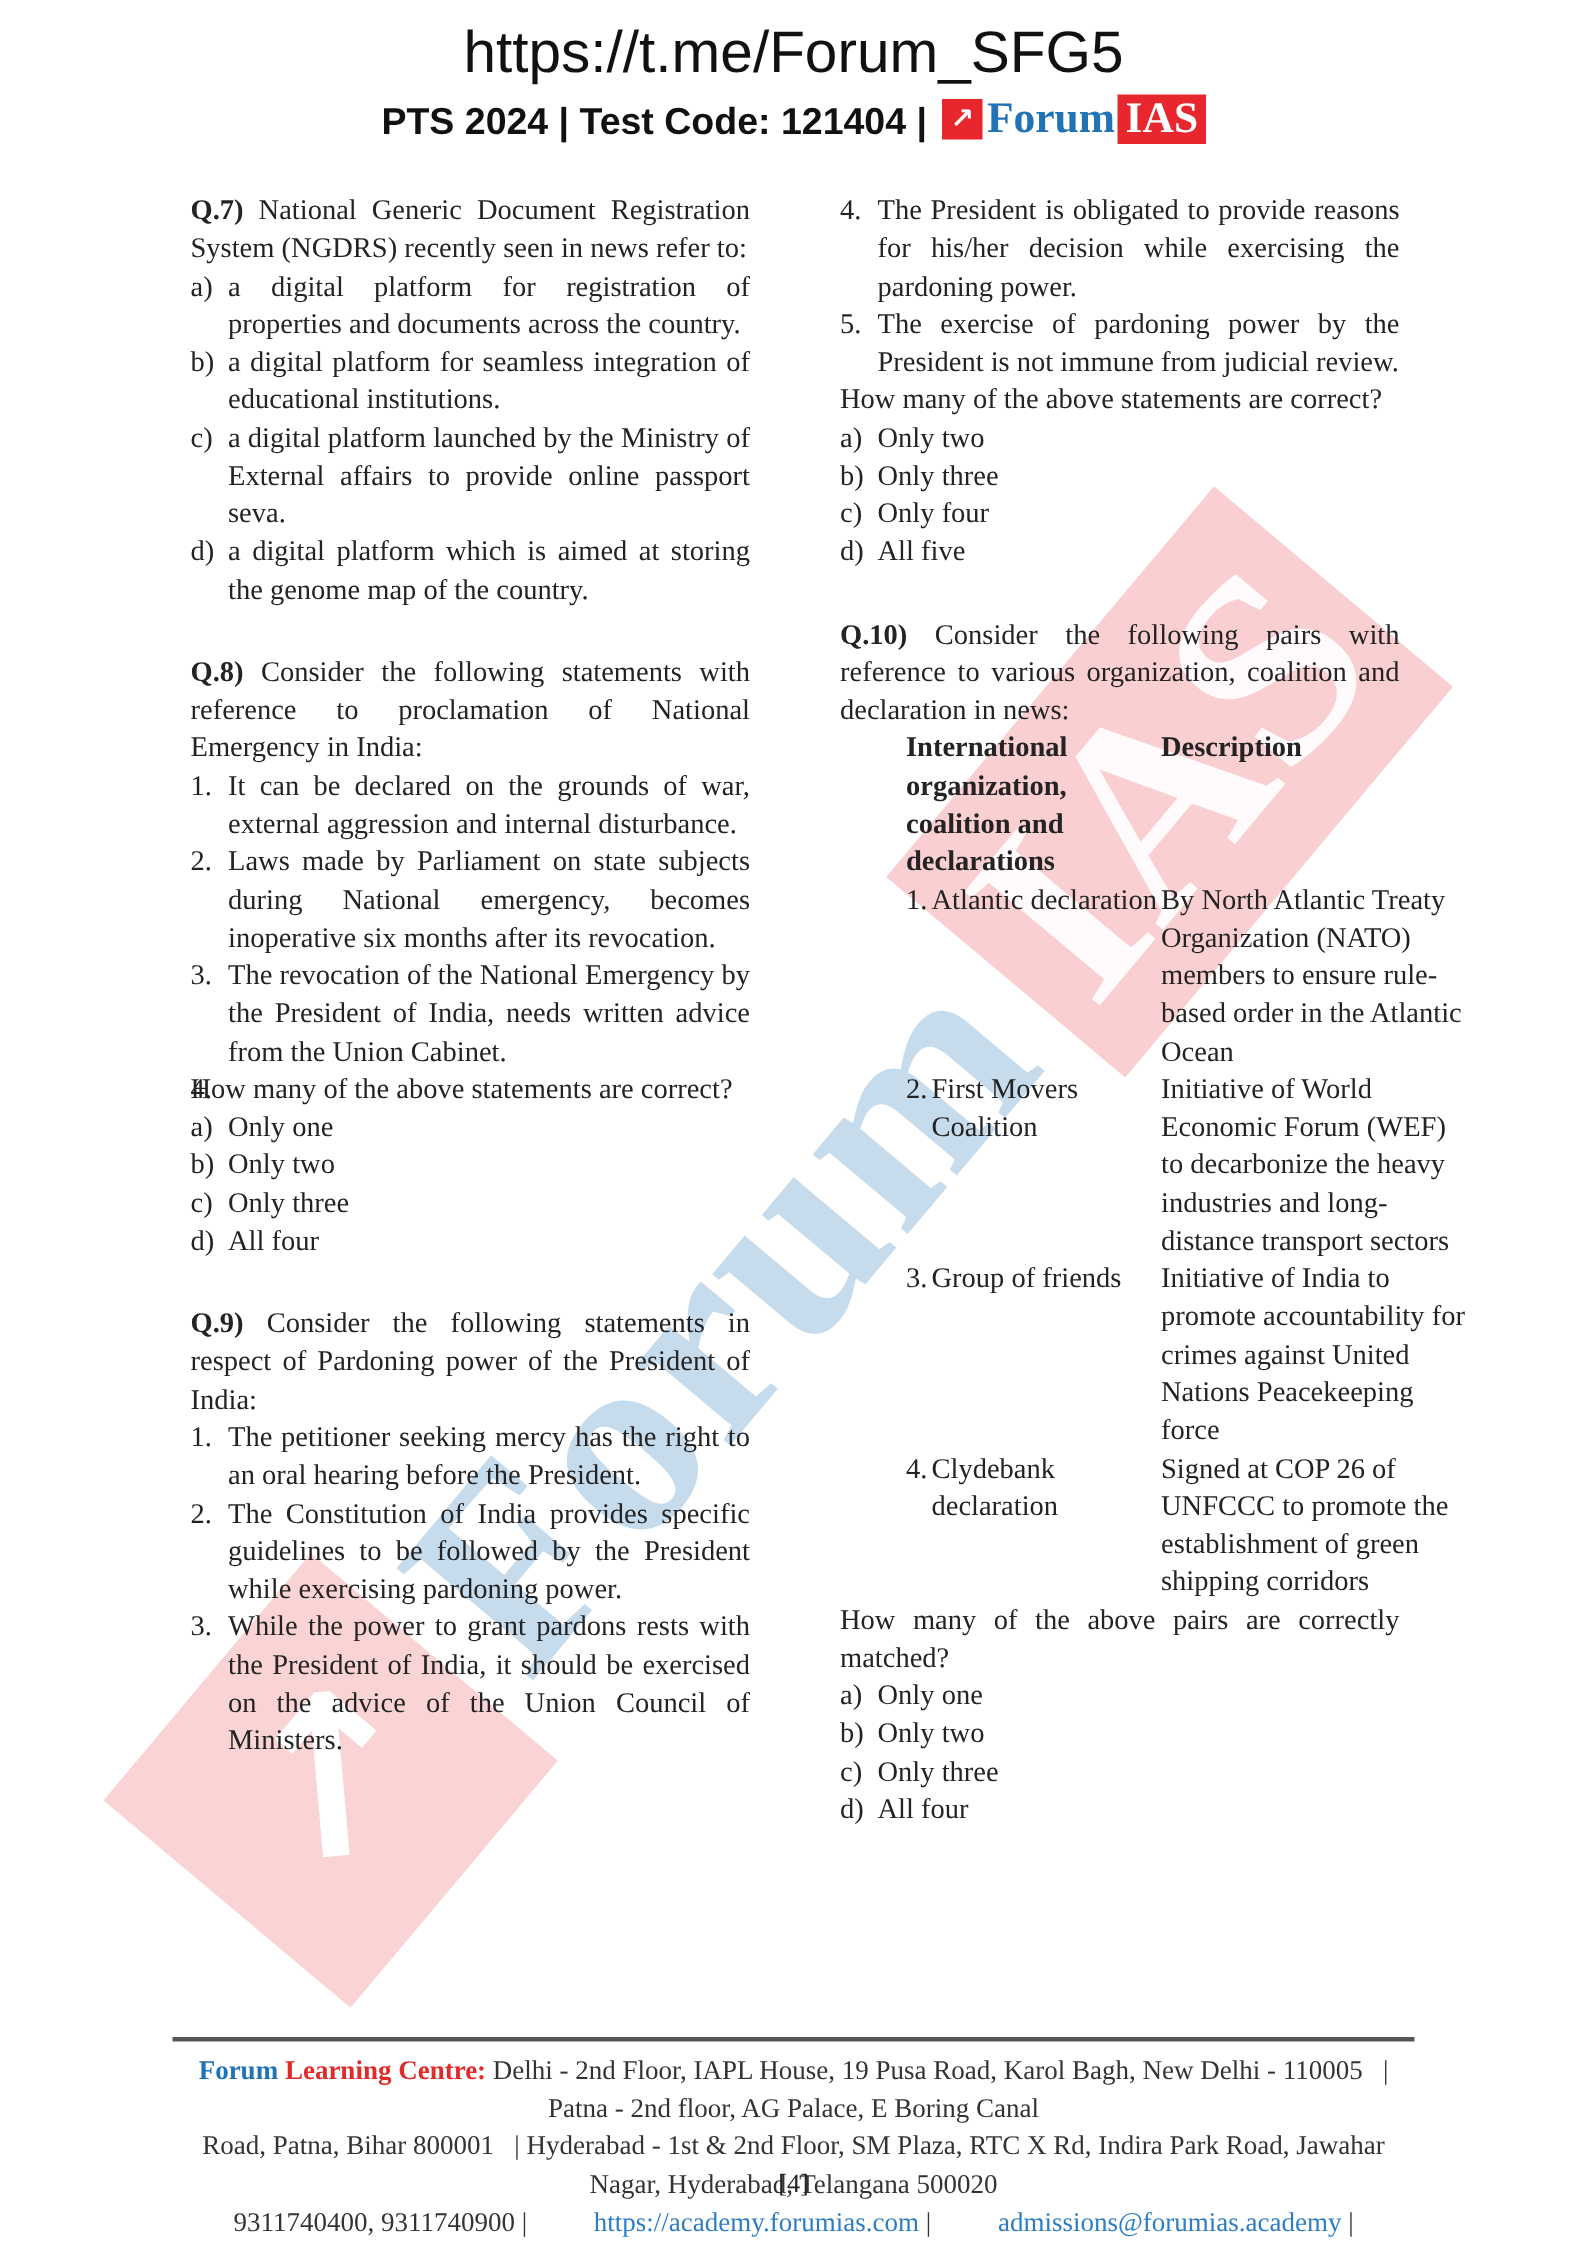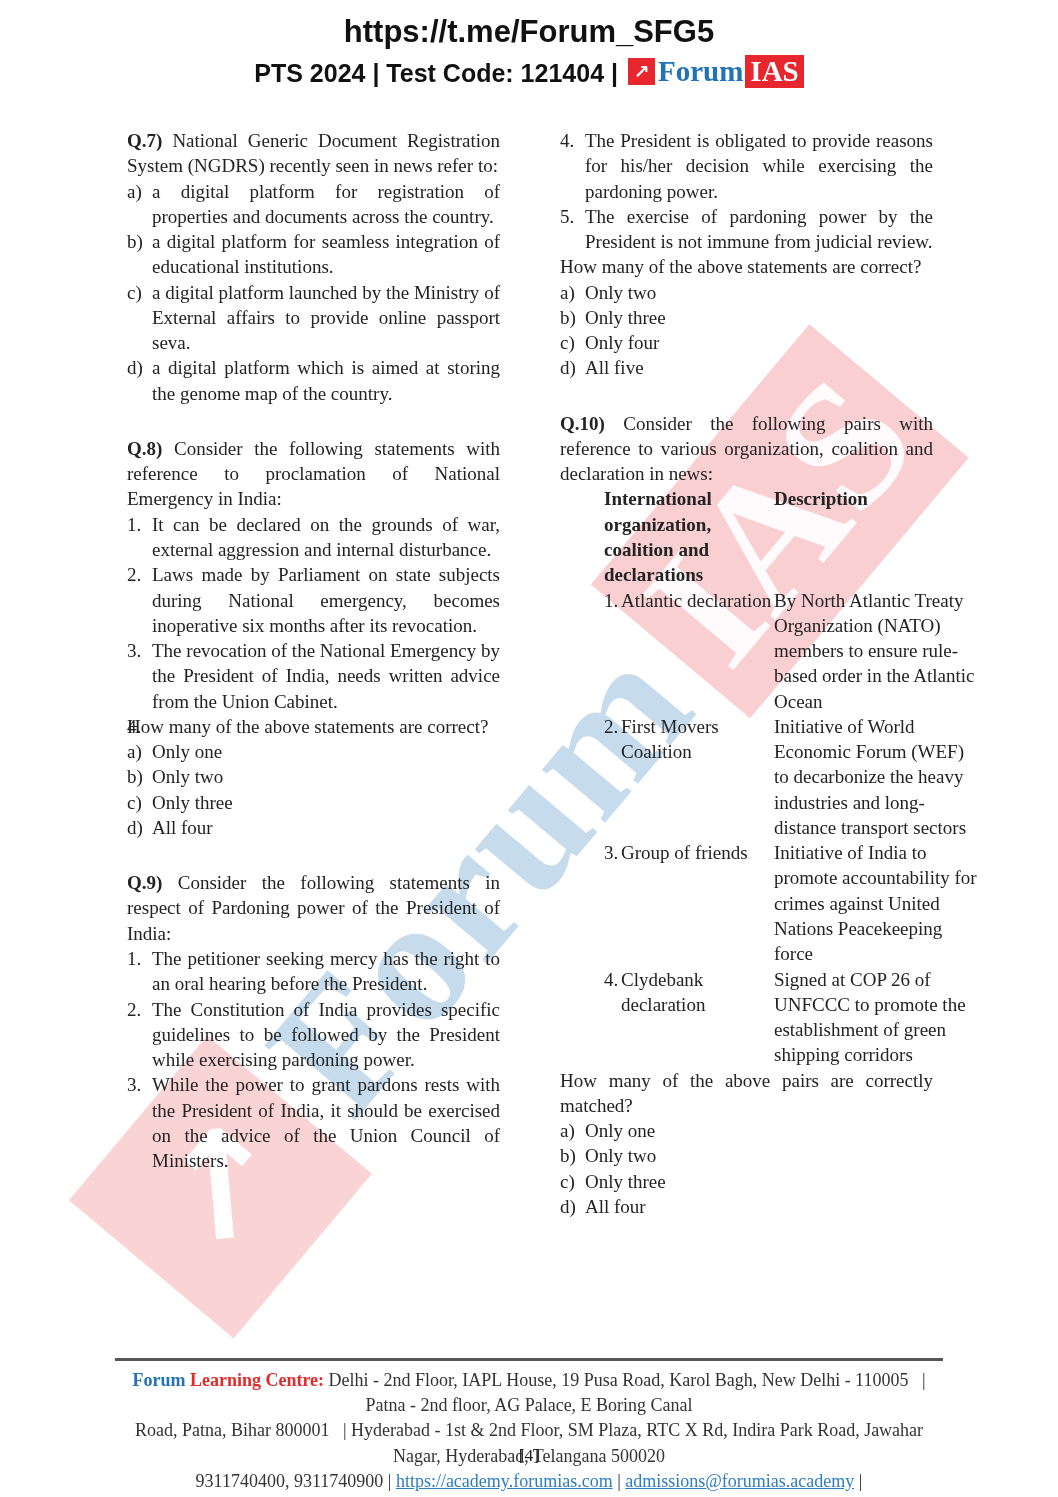--- a/index.html
+++ b/index.html
@@ -32,21 +32,21 @@
     font-weight:bold; font-size:180px; line-height:1;
     color:rgba(255,255,255,0.92); background:rgba(232,38,45,0.22);
     padding:14px 20px;
   }
 
   
   .header {
     position:relative; z-index:2; padding-top:14px; text-align:center;
     font-family:"Liberation Sans", sans-serif; color:#111;
   }
-  .header-title { font-size:31px; font-weight:bold; }
+  .header-title { font-size:39px; font-weight:normal; }
   .header-sub {
     margin-top:5px; font-size:25px; font-weight:bold;
     display:flex; justify-content:center; align-items:flex-end; gap:10px;
   }
   .logo { display:inline-flex; align-items:center; }
   .logo-arrowbox {
     width:27px; height:27px; background:#e8262d; margin-right:3px;
     display:inline-flex; align-items:center; justify-content:center;
   }
   .logo-arrow-glyph { color:#fff; font-size:19px; font-weight:bold; line-height:1; font-family:"DejaVu Sans", sans-serif; }
@@ -76,21 +76,21 @@
   .cell-name .num { position:absolute; left:0; top:0; }
   .cell-desc { text-align:left; }
 
   
   .footer { position:absolute; top:1358px; left:115px; width:828px; z-index:2; text-align:center; }
   .footer-rule { height:3px; background:#55565a; margin-bottom:7px; border:none; }
   .footer-text { font-size:18px; line-height:1.4; color:#333335; }
   .pre { white-space:pre-wrap; }
   .brand-blue { color:#2173b5; font-weight:bold; }
   .brand-red { color:#e02b2b; font-weight:bold; }
-  .flink { color:#2e7dc2; text-decoration:underline; cursor:pointer; }
+  .flink { color:#2e7dc2; cursor:pointer;margin-left:40px; }
   .page-num { position:absolute; top:1445px; left:0; width:100%; text-align:center; font-size:17.5px; color:#222; z-index:2; }
 </style>
 </head>
 <body>
 
 <div class="page">
 
   <div class="watermark">
     <div class="wm-arrowbox">
         <span class="wm-arrow-glyph">↗</span>

